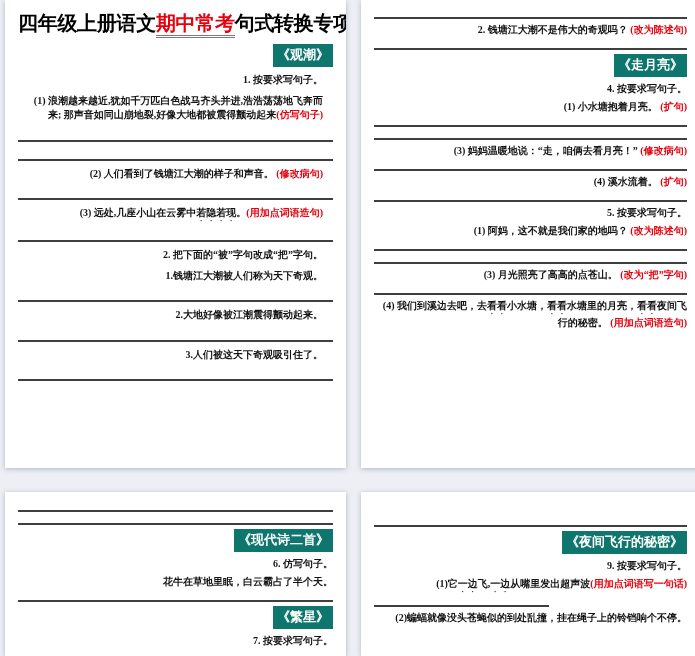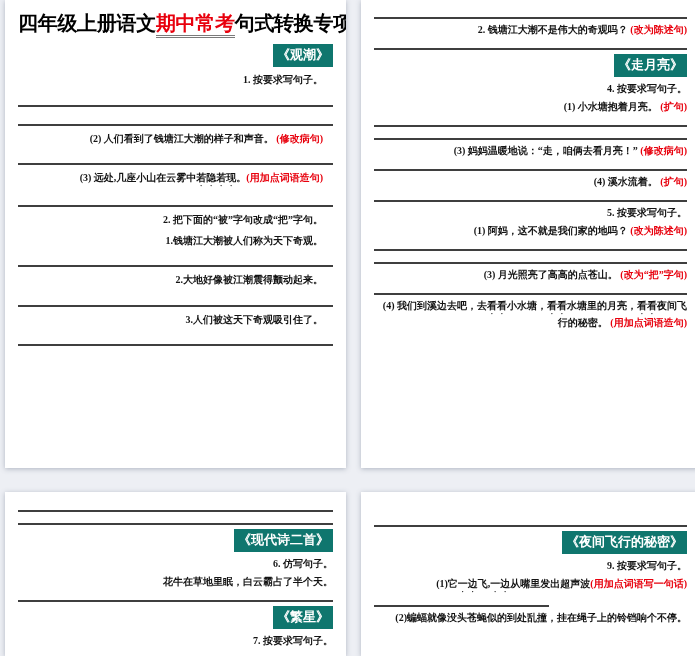--- a/index.html
+++ b/index.html
@@ -69,20 +69,21 @@
 </style>
 </head>
 <body>
 
 <div class="viewer">
   <section class="page page--roomy">
     <div class="page-content">
         <div class="doc-title"><span>四年级上册语文</span><span class="seg-mark">期中常考</span><span>句式转换专项</span></div>
         <div class="badge-row"><span class="badge"><span>《观潮》</span></span></div>
         <div class="t"><span>1. 按要求写句子。</span></div>
+        <div class="t"><span>(1) 浪潮越来越近,犹如千万匹白色战马齐头并进,浩浩荡荡地飞奔而来; 那声音如同山崩地裂,好像大地都被震得颤动起来</span><span class="seg-red">(仿写句子)</span></div>
         <div class="rule"></div>
         <div class="rule"></div>
         <div class="t"><span>(2) 人们看到了钱塘江大潮的样子和声音。 </span><span class="seg-red">(修改病句)</span></div>
         <div class="rule"></div>
         <div class="t"><span>(3) 远处,几座小山在云雾中</span><span class="seg-dot">若隐若现</span><span>。</span><span class="seg-red">(用加点词语造句)</span></div>
         <div class="rule"></div>
         <div class="t"><span>2. 把下面的“被”字句改成“把”字句。</span></div>
         <div class="t"><span>1.钱塘江大潮被人们称为天下奇观。</span></div>
         <div class="rule"></div>
         <div class="t"><span>2.大地好像被江潮震得颤动起来。</span></div>

